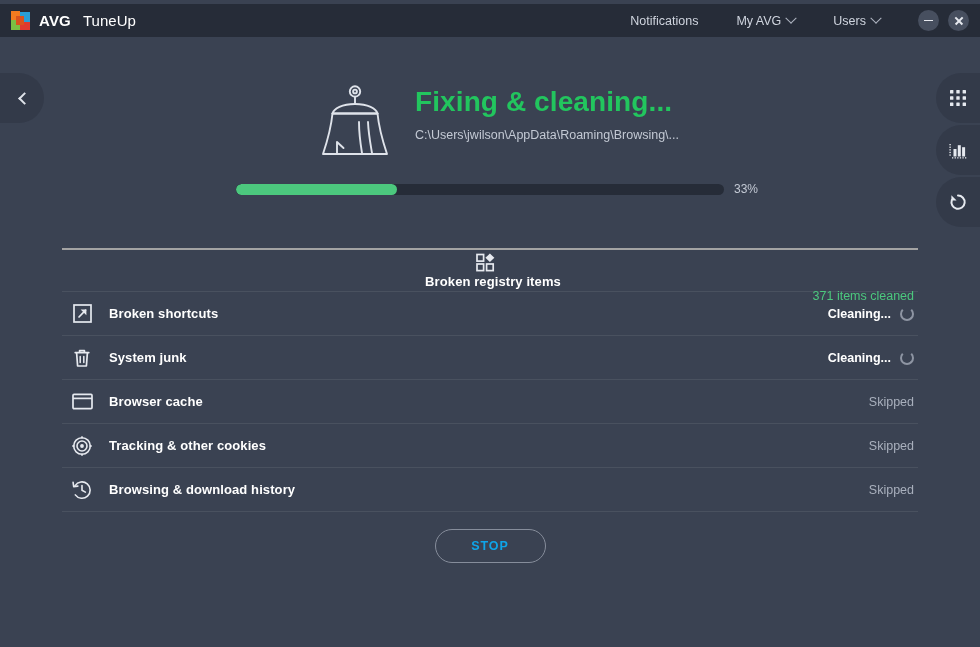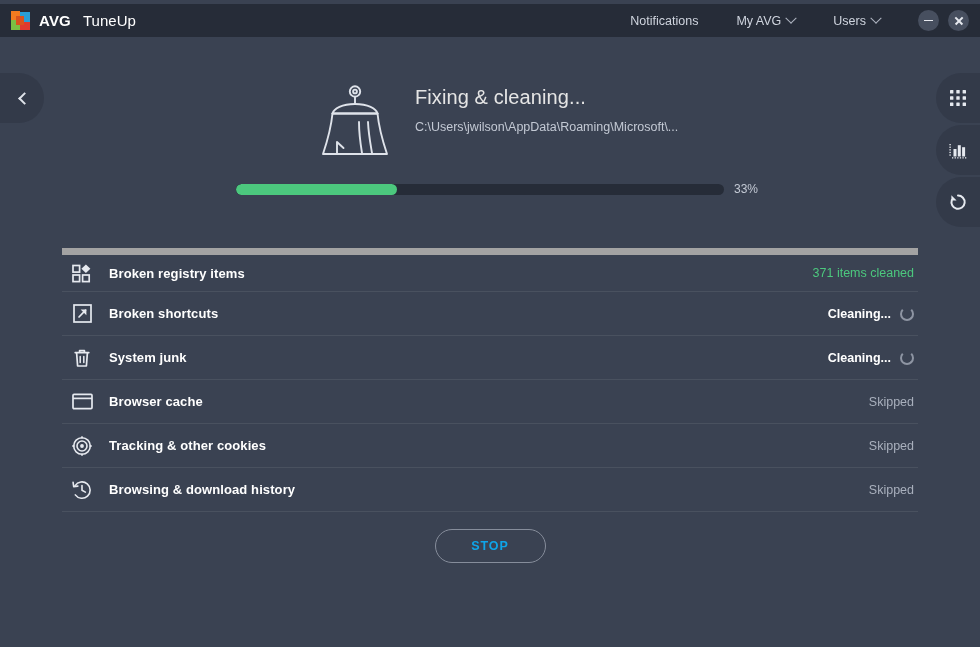--- a/index.html
+++ b/index.html
@@ -164,23 +164,23 @@
     position: absolute;
     left: 318px;
     top: 45px;
     display: flex;
     align-items: flex-start;
     gap: 23px;
   }
   .broom { width: 74px; height: 78px; flex: 0 0 auto; margin-top: 4px; }
   .hero-text { padding-top: 9px; }
   .hero-title {
-    font-size: 20px;
-    font-weight: normal;
-    color: #e5e5e5;
+    font-size: 28px;
+    font-weight: bold;
+    color: #22c55e;
     line-height: 1.05;
     letter-spacing: .1px;
     white-space: nowrap;
   }
   .hero-sub {
     margin-top: 12px;
     font-size: 12.5px;
     color: #c3c9d4;
     white-space: nowrap;
   }
@@ -221,21 +221,21 @@
     width: 856px;
   }
   .row {
     height: 44px;
     display: flex;
     align-items: center;
     border-bottom: 1px solid #49515f;
     padding: 0 2px 0 8px;
     cursor: default;
   }
-  .row:first-child { border-top: 7px solid #a3a3a3; }
+  .row:first-child { border-top: 2px solid #a3a3a3; flex-direction: column; }
 
   .row-icon {
     width: 24px;
     height: 24px;
     flex: 0 0 auto;
     display: flex;
     align-items: center;
     justify-content: center;
     margin-right: 15px;
   }
@@ -393,21 +393,21 @@
         <path d="M14.5 31.5 L59.5 31.5"></path>
         <path d="M14.5 31.5 C13.2 45 9 60 5 72 L69 72 C65 60 60.8 45 59.5 31.5"></path>
         <path d="M19 72 L19 60 L25.5 66"></path>
         <path d="M41 40 C41 52 42.5 62 44 71"></path>
         <path d="M50 40 C50.5 52 52.5 62 54 71"></path>
       </g>
     </svg>
 
     <div class="hero-text">
       <div class="hero-title">Fixing &amp; cleaning...</div>
-      <div class="hero-sub">C:\Users\jwilson\AppData\Roaming\Microsoft\...</div>
+      <div class="hero-sub">C:\Users\jwilson\AppData\Roaming\Browsing\...</div>
     </div>
   </div>
 </div>
 
 <div class="progress-wrap">
   <div class="progress-track">
     <div class="progress-fill" id="progress-fill" style="width: 33%;"></div>
   </div>
   <div class="progress-label">33%</div>
 </div>

